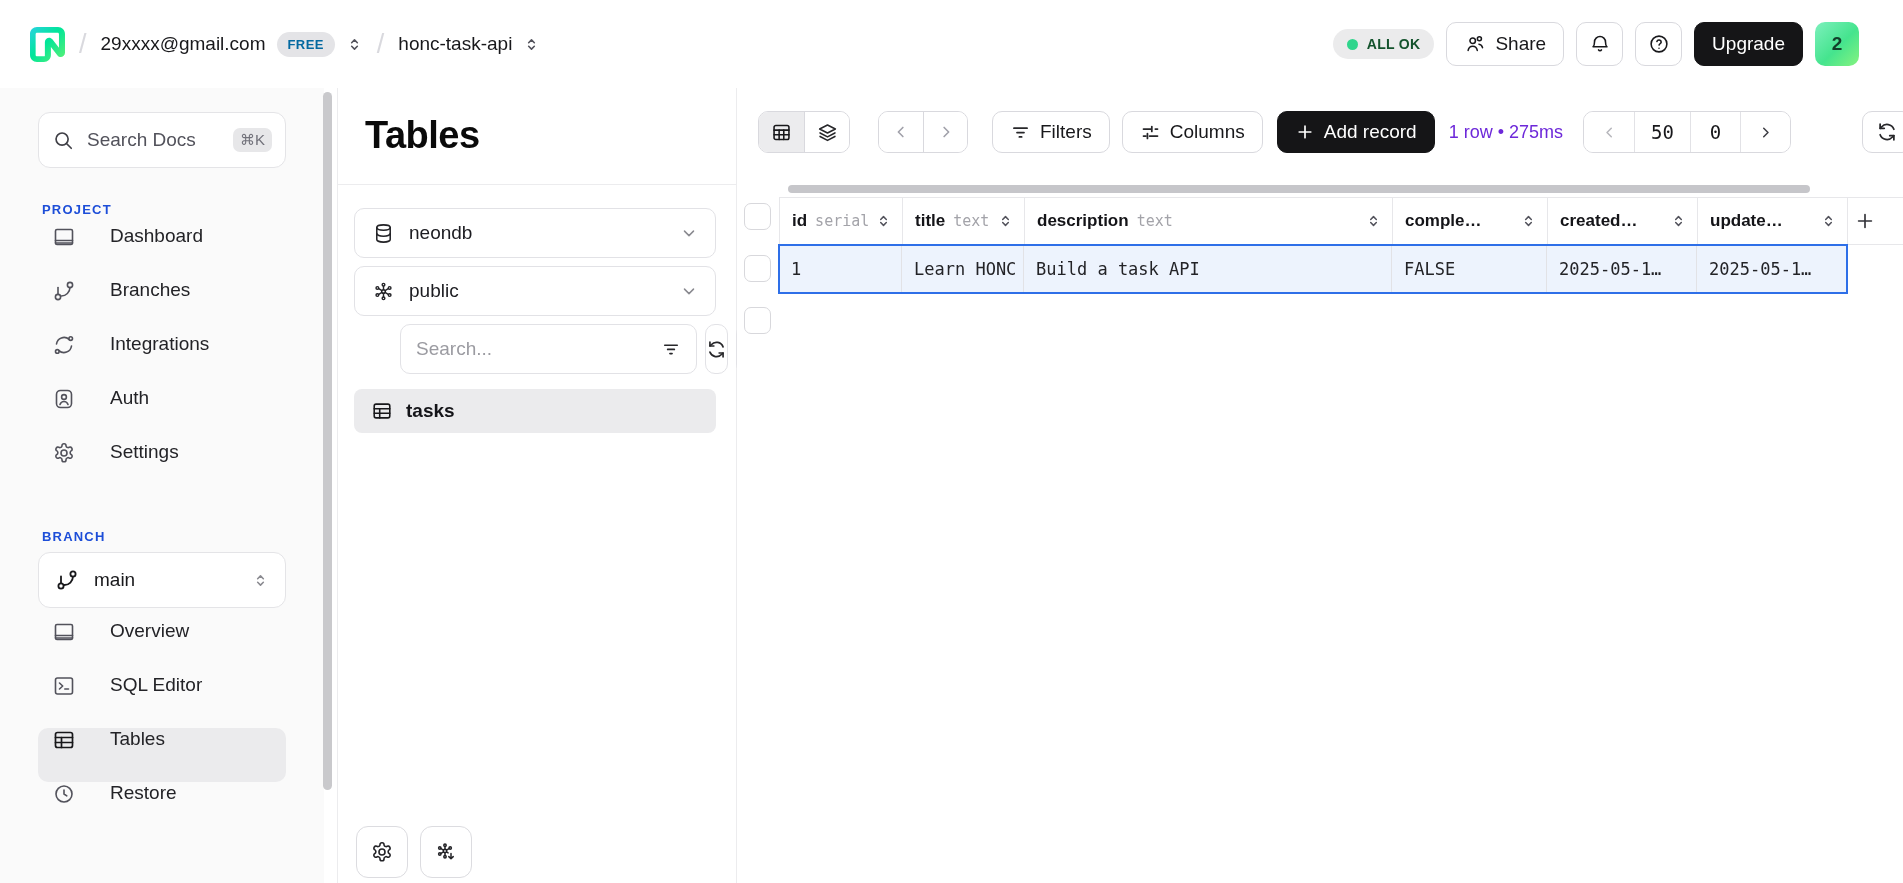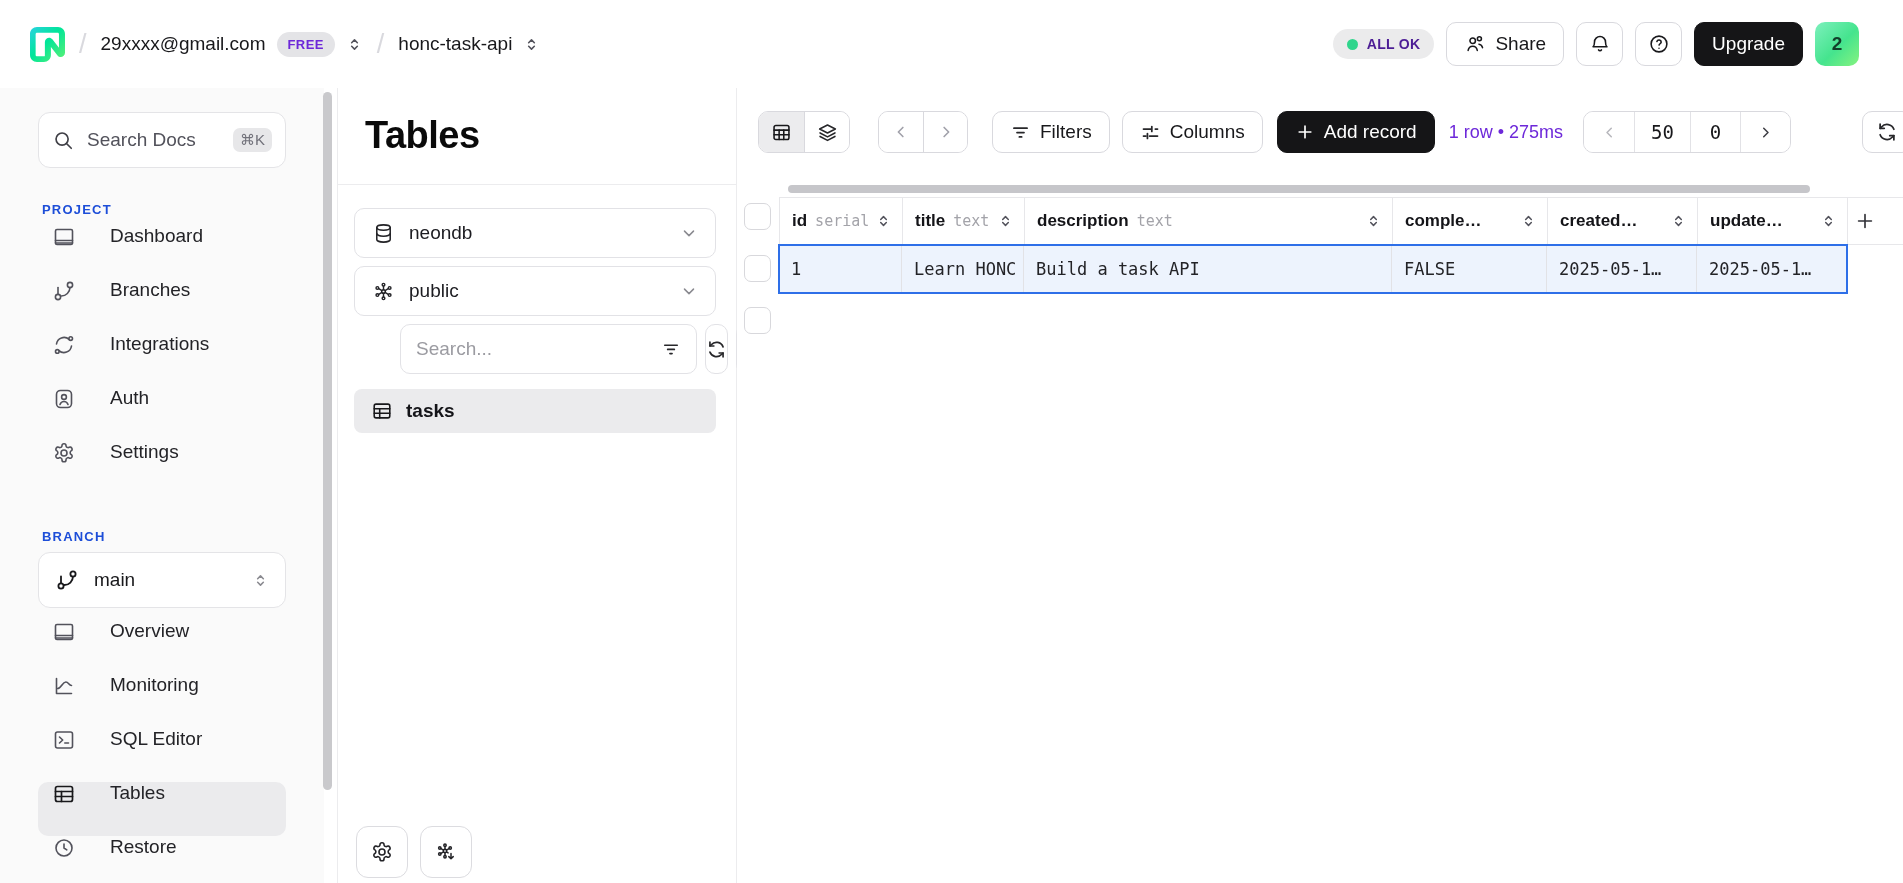--- a/index.html
+++ b/index.html
@@ -9,28 +9,28 @@
   svg { display:block; }
   .mono { font-family:"DejaVu Sans Mono",monospace; }
 
   
   .topbar { position:absolute; left:0; top:0; width:1903px; height:88px;
     display:flex; align-items:center; padding:0 44px 0 30px; background:#fff; }
   .logo { width:35px; height:35px; flex:0 0 auto; cursor:pointer; }
   .crumb-sep { font-size:27px; font-weight:300; color:#d9d9de; margin:0 14px; }
   .crumb-group { display:flex; align-items:center; gap:11px; cursor:pointer; }
   .crumb-text { font-size:19px; font-weight:500; color:#18181b; }
-  .pill-free { background:#e4e4e7; color:#6d28d9; font-size:13px; font-weight:700;
+  .pill-free { background:#e4e4e7; color:#0369a1; font-size:13px; font-weight:700;
     letter-spacing:.4px; border-radius:999px; padding:5px 11px; }
   .updown { color:#52525b; }
   .tb-right { margin-left:auto; display:flex; align-items:center; gap:12px; }
   .status-pill { display:flex; align-items:center; gap:9px; height:30px; padding:0 14px;
     background:#ebebec; border-radius:999px; }
   .status-dot { width:11px; height:11px; border-radius:50%; background:#2fd58c; }
-  .status-text { font-size:14px; font-weight:600; letter-spacing:.3px; color:#4c1d95; }
+  .status-text { font-size:14px; font-weight:600; letter-spacing:.3px; color:#14532d; }
   .btn { display:inline-flex; align-items:center; justify-content:center; gap:9px;
     height:44px; padding:0 17px; border:1px solid #d9d9de; border-radius:10px;
     background:#fff; font-size:19px; font-weight:500; color:#18181b; cursor:pointer; }
   .icon-only { width:47px; padding:0; }
   .btn-dark { background:#151517; border-color:#151517; color:#fff; }
   .badge-count { width:44px; height:44px; border-radius:10px; cursor:pointer;
     background:linear-gradient(135deg,#7df0bd 0%,#45e48e 55%,#86f37f 100%);
     display:flex; align-items:center; justify-content:center;
     font-size:19px; font-weight:600; color:#123f2a; }
 
@@ -313,29 +313,20 @@
               <rect x="3.5" y="4.5" width="17" height="15" rx="1.5"></rect>
               <path d="M3.5 15.5h17"></path>
               <path d="M3.5 18h17"></path>
             </svg>
         </span>
         <span>Overview</span>
       </div>
       <div class="side-item">
         <span class="si-icon">
           <svg width="24" height="24" viewBox="0 0 24 24" fill="none" stroke="currentColor" stroke-width="1.6" stroke-linecap="round" stroke-linejoin="round">
-              <path d="M4.5 4.5v15h15"></path>
-              <path d="M5.5 14.5c3.8 0 4.7-6.5 8.3-6.5 2.8 0 3 3.5 5.7 3.5"></path>
-            </svg>
-        </span>
-        <span>Monitoring</span>
-      </div>
-      <div class="side-item">
-        <span class="si-icon">
-          <svg width="24" height="24" viewBox="0 0 24 24" fill="none" stroke="currentColor" stroke-width="1.6" stroke-linecap="round" stroke-linejoin="round">
               <rect x="3.5" y="4" width="17" height="16" rx="2"></rect>
               <path d="M7.5 9l3.2 3-3.2 3"></path>
               <path d="M12.8 15h3.7"></path>
             </svg>
         </span>
         <span>SQL Editor</span>
       </div>
       <div class="side-item active">
         <span class="si-icon">
           <svg width="24" height="24" viewBox="0 0 24 24" fill="none" stroke="#18181b" stroke-width="1.7" stroke-linecap="round">

